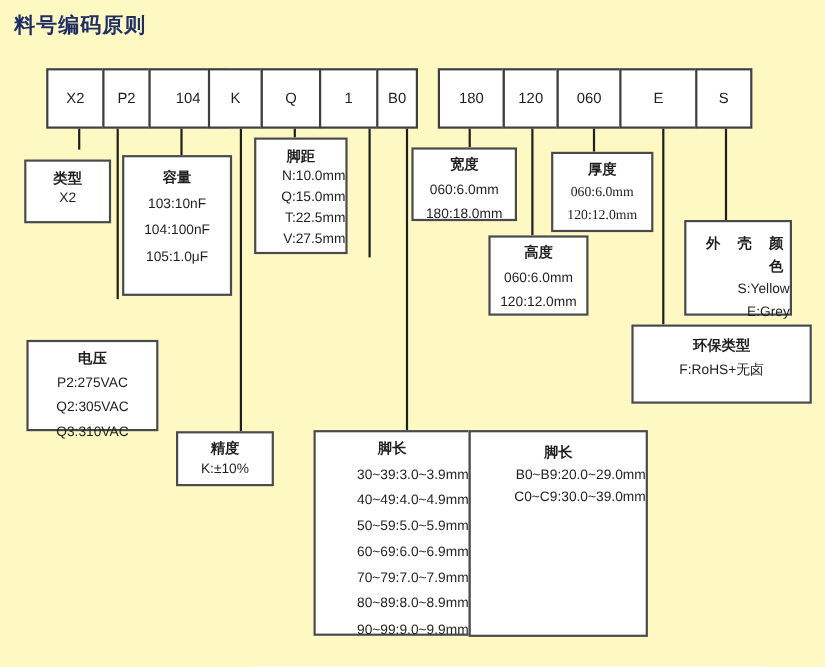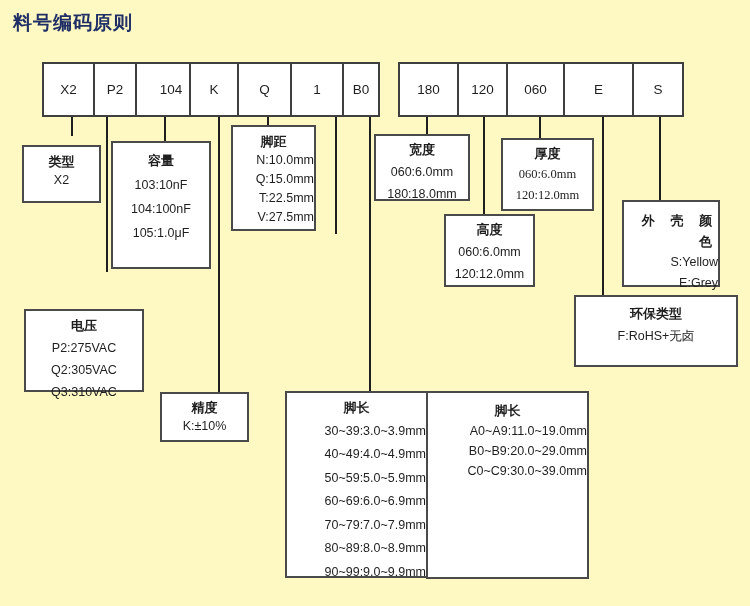--- a/index.html
+++ b/index.html
@@ -176,18 +176,17 @@
     <div class="ln">40~49:4.0~4.9mm</div>
     <div class="ln">50~59:5.0~5.9mm</div>
     <div class="ln">60~69:6.0~6.9mm</div>
     <div class="ln">70~79:7.0~7.9mm</div>
     <div class="ln">80~89:8.0~8.9mm</div>
     <div class="ln">90~99:9.0~9.9mm</div>
   </div>
 
   <div class="dbox b-len2 la" style="left:426px;top:391px;width:163px;height:188px;">
     <div class="t">脚长</div>
-    <div class="ln">A0~A9:11.0~19.0mm</div>
     <div class="ln">B0~B9:20.0~29.0mm</div>
     <div class="ln">C0~C9:30.0~39.0mm</div>
   </div>
 
 </div>
 
 </body></html>

